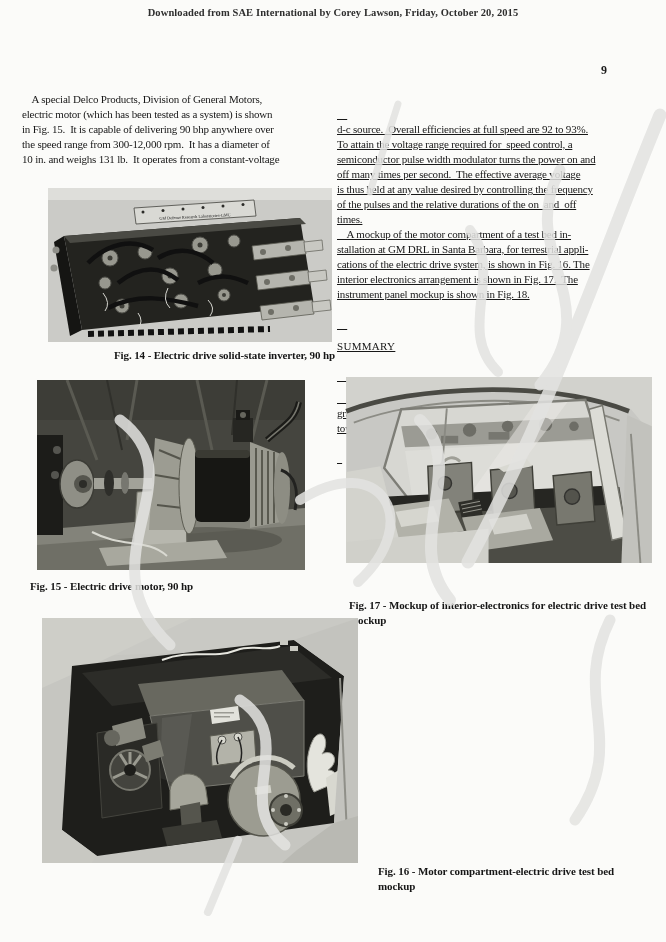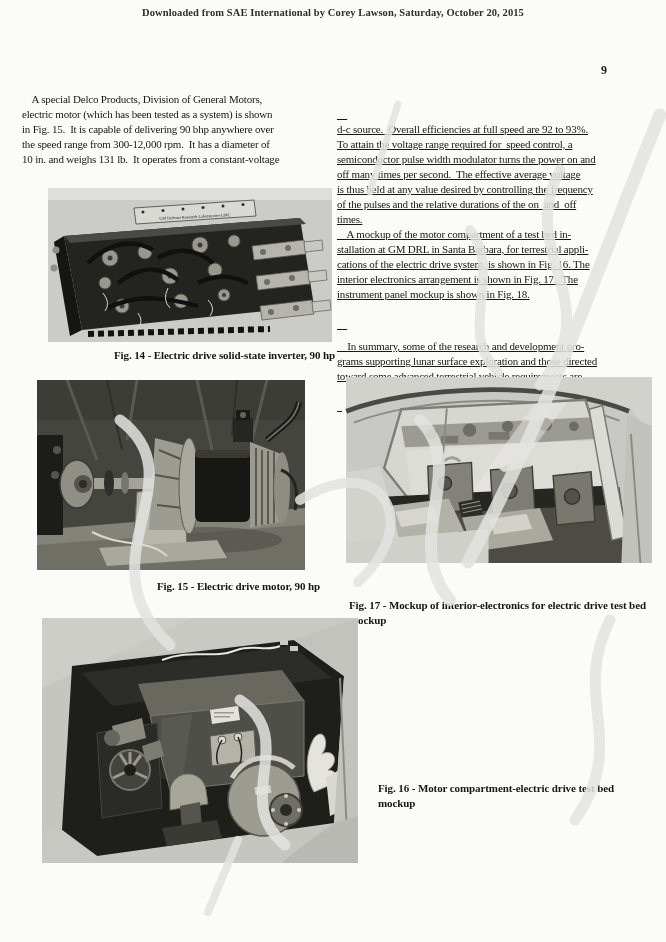--- a/index.html
+++ b/index.html
@@ -30,31 +30,31 @@
   .col-right{left:337px;top:92px;text-decoration:underline;}
   .summary-head{margin:7px 0 0 0;font-size:11px;font-weight:400;letter-spacing:.3px;}
   .para2{margin-top:7px;}
   .photo{position:absolute;line-height:0;}
   .photo svg{display:block;}
   .caption{
     position:absolute;font-size:11px;font-weight:700;
     color:#161616;line-height:14.5px;letter-spacing:-.1px;
   }
   .cap14{left:35px;top:348px;width:300px;text-align:right;}
-  .cap15{left:30px;top:579px;width:290px;text-align:right;}
+  .cap15{left:30px;top:579px;width:290px;text-align:left;}
   .cap17{left:338px;top:598px;width:312px;margin-left:11px;}
-  .cap16{left:378px;top:781px;width:272px;}
+  .cap16{left:378px;top:864px;width:272px;}
   .wm{position:absolute;left:0;top:0;pointer-events:none;}
 </style>
 </head>
 <body>
 
 <div class="page">
 
-  <div class="hdr">Downloaded from SAE International by Corey Lawson, Saturday, October 20, 2015</div>
+  <div class="hdr">Downloaded from SAE International by Corey Lawson, Friday, October 20, 2015</div>
 
   <div class="pagenum">9</div>
 
   <div class="col col-left">    A special Delco Products, Division of General Motors,
 electric motor (which has been tested as a system) is shown
 in Fig. 15.  It is capable of delivering 90 bhp anywhere over
 the speed range from 300-12,000 rpm.  It has a diameter of
 10 in. and weighs 131 lb.  It operates from a constant-voltage</div>
 
   <div class="col col-right">
@@ -63,20 +63,21 @@
 semiconductor pulse width modulator turns the power on and
 off many times per second.  The effective average voltage
 is thus held at any value desired by controlling the frequency
 of the pulses and the relative durations of the on  and  off
 times.
     A mockup of the motor compartment of a test bed in-
 stallation at GM DRL in Santa Barbara, for terrestrial appli-
 cations of the electric drive system, is shown in Fig. 16. The
 interior electronics arrangement is shown in Fig. 17.  The
 instrument panel mockup is shown in Fig. 18.</div>
+    <div class="summary-head">SUMMARY</div>
     <div class="para2">    In summary, some of the research and development pro-
 grams supporting lunar surface exploration and those directed
 toward some advanced terrestrial vehicle requirements are</div>
   </div>
 
   <div class="photo" style="left:48px;top:188px;">
     <svg width="284" height="154" viewBox="0 0 284 154">
       <rect width="284" height="154" fill="#cbcbc7"></rect>
       <rect width="284" height="12" fill="#dededa"></rect>
       <polygon points="16,48 252,30 266,118 34,142" fill="#23231f"></polygon>

